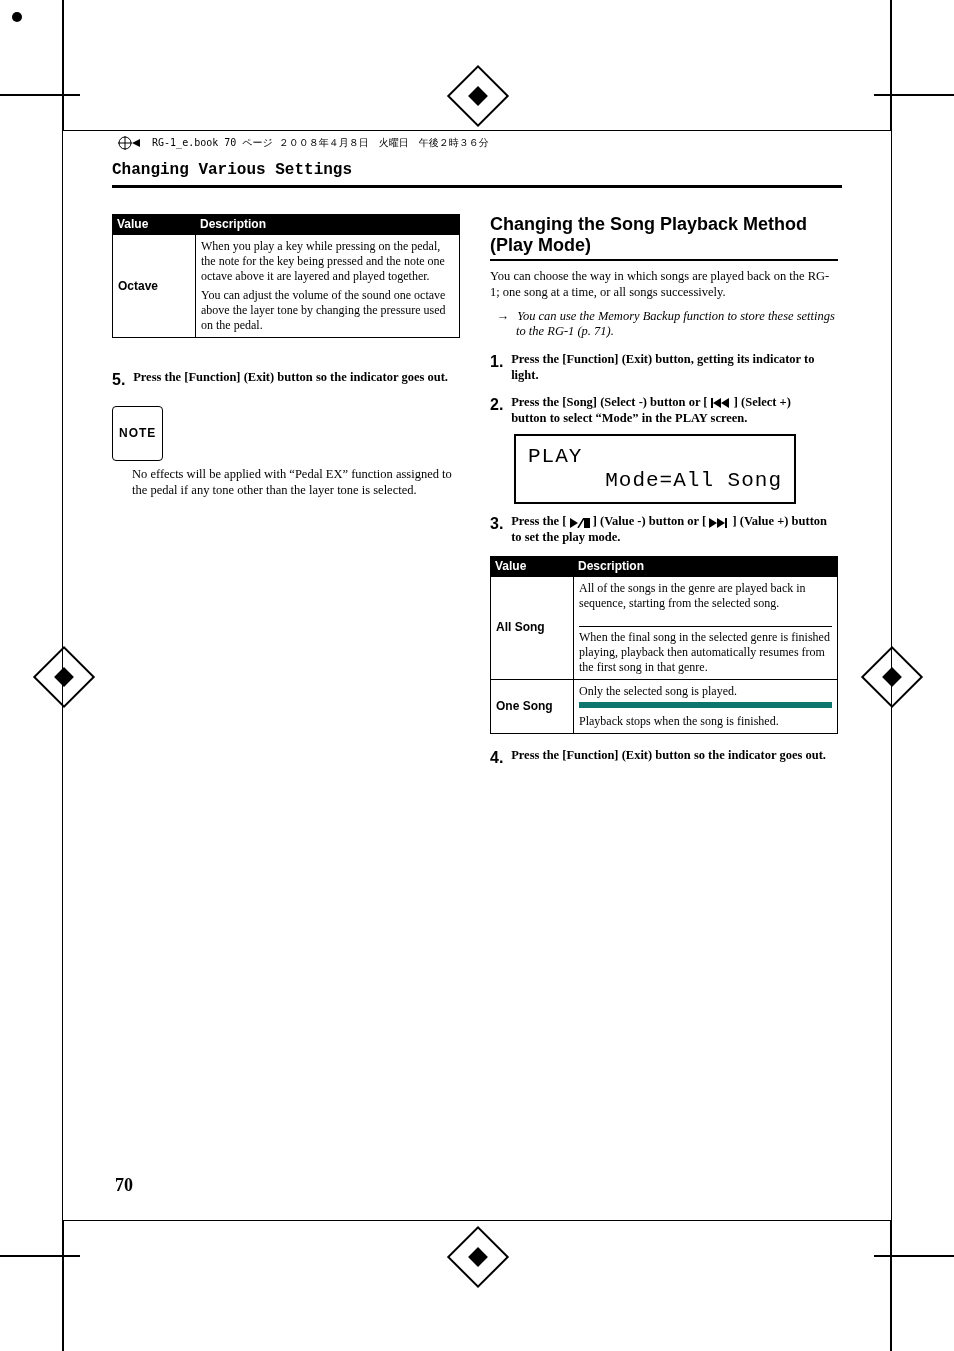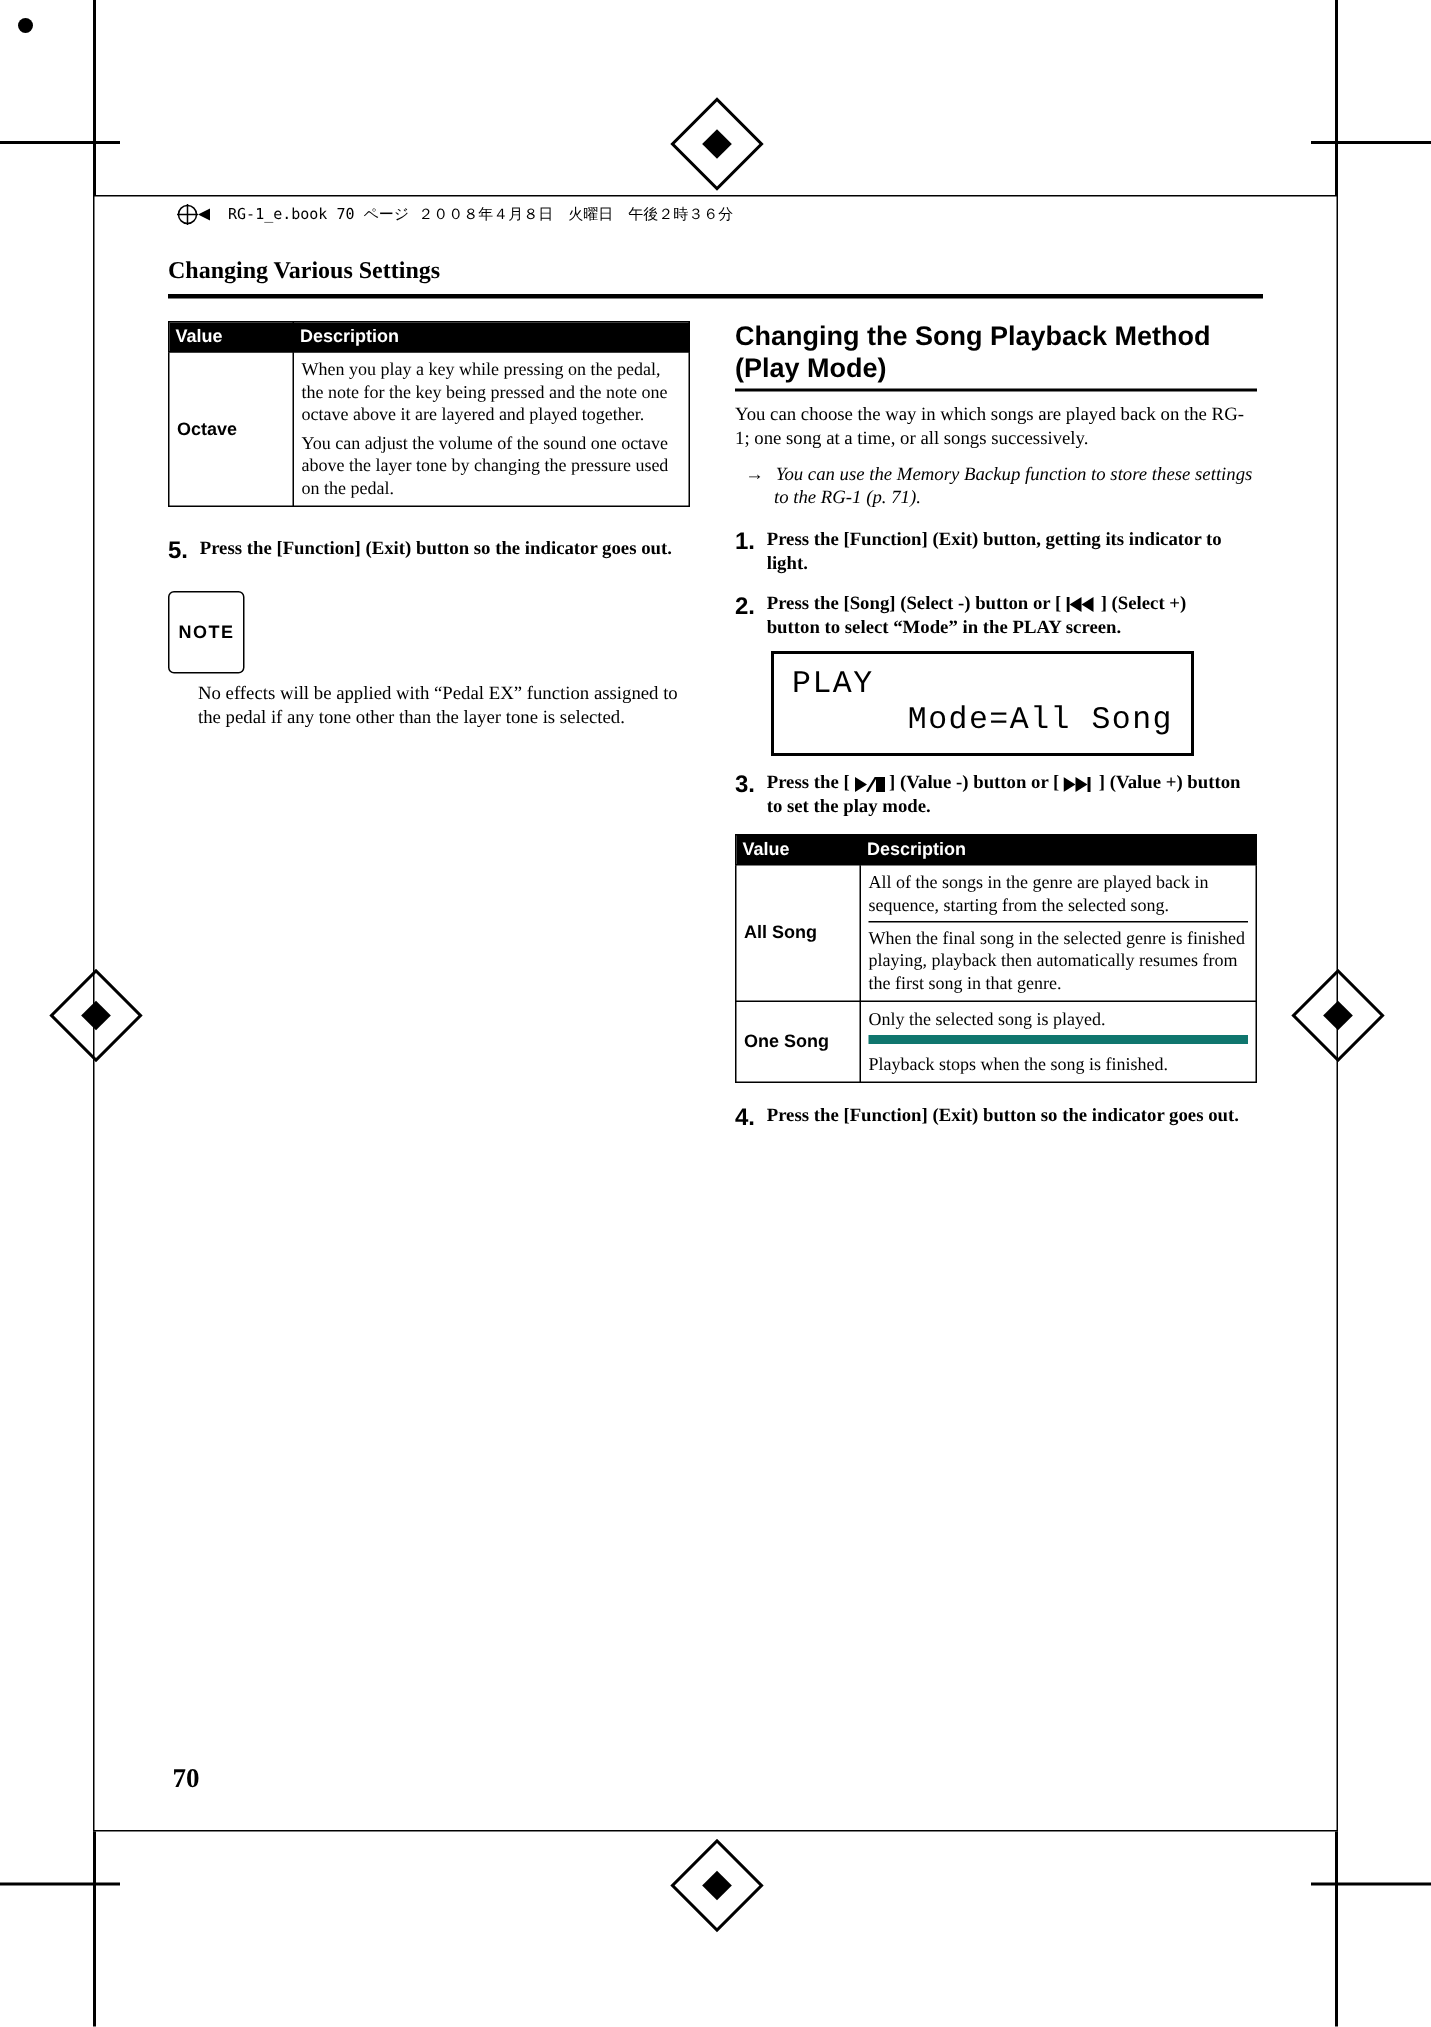--- a/index.html
+++ b/index.html
@@ -13,21 +13,21 @@
     color: #000;
     position: relative;
   }
   .cropmark { position:absolute; pointer-events:none; }
   .cm-inner  { position:absolute; width:10px; height:10px; background:#000; border-radius:50%; left:12px; top:12px; }
   .cm-line-h { position:absolute; height:2px; background:#000; }
   .cm-line-v { position:absolute; width:2px; background:#000; }
   .cm-diamond { position:absolute; width:40px; height:40px; border:2px solid #000; transform:rotate(45deg); background:#fff; }
   .cm-diam-wrap { position:absolute; width:42px; height:42px;}
   .thin-rule { position:absolute; background:#000; }
-  .header-area { position:absolute; left:112px; top:172px; width:730px; font-family: Liberation Serif, serif; }
+  .header-area { position:absolute; left:112px; top:161px; width:730px; font-family: Liberation Mono, monospace; }
   .header-title { font-weight: bold; font-size:16px; }
   .header-bar   { height:3px; background:#000; margin-top:6px; }
   .content { position:absolute; left:112px; top:214px; width:730px; display:flex; gap:30px; }
   .col { width:348px; font-size:12.5px; line-height:1.25; }
   table.boxtbl { border-collapse:collapse; width:100%; font-size:12px; }
   table.boxtbl th { background:#000; color:#fff; text-align:left; font-family: Arial, sans-serif; font-weight:bold; padding:2px 4px; border:1px solid #000; }
   table.boxtbl td { border:1px solid #000; padding:4px 5px; vertical-align:top; }
   table.boxtbl td.label { font-family: Arial, sans-serif; font-weight:bold; width:72px; vertical-align:middle; }
   .step-num { font-family: Arial, sans-serif; font-weight:bold; font-size:16px; display:inline-block; min-width:18px; vertical-align:top; }
   .step-body { display:inline-block; width:318px; vertical-align:top; font-weight:bold; }
@@ -120,21 +120,21 @@
       <tr>
         <td class="label">Octave</td>
         <td>
           <div>When you play a key while pressing on the pedal, the note for the key being pressed and the note one octave above it are layered and played together.</div>
           <div style="margin-top:4px;">You can adjust the volume of the sound one octave above the layer tone by changing the pressure used on the pedal.</div>
         </td>
       </tr>
     </tbody>
       </table>
 
-    <div style="margin-top:20px;">
+    <div style="margin-top:32px;">
       <span class="step-num">5.</span>
       <span class="step-body">Press the [Function] (Exit) button so the indicator goes out.</span>
     </div>
 
     <div style="margin-top:14px;">
       <span class="note-box">NOTE</span>
     </div>
     <div class="plain" style="margin-top:6px; margin-left:20px;">No effects will be applied with “Pedal EX” function assigned to the pedal if any tone other than the layer tone is selected.</div>
   </div>
 
@@ -187,21 +187,21 @@
 
     <table class="boxtbl" style="margin-top:10px;">
       <tbody>
           <tr>
         <th>Value</th>
         <th>Description</th>
       </tr>
       <tr>
         <td class="label">All Song</td>
         <td>
-          <div style="border-bottom:1px solid #000; padding-bottom:3px; margin-bottom:3px;">All of the songs in the genre are played back in sequence, starting from the selected song.</div>
+          <div style="border-bottom:1px solid #000; padding-bottom:15px; margin-bottom:3px;">All of the songs in the genre are played back in sequence, starting from the selected song.</div>
           <div>When the final song in the selected genre is finished playing, playback then automatically resumes from the first song in that genre.</div>
         </td>
       </tr>
       <tr>
         <td class="label">One Song</td>
         <td>
           <div style="border-bottom:6px solid #0f766e; padding-bottom:3px; margin-bottom:6px;">Only the selected song is played.</div>
           <div>Playback stops when the song is finished.</div>
         </td>
       </tr>

